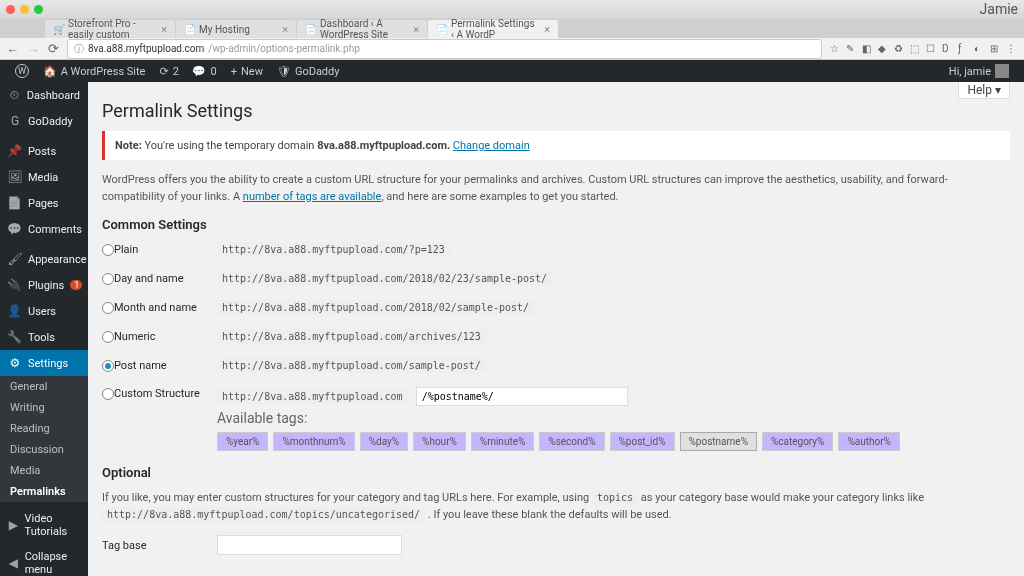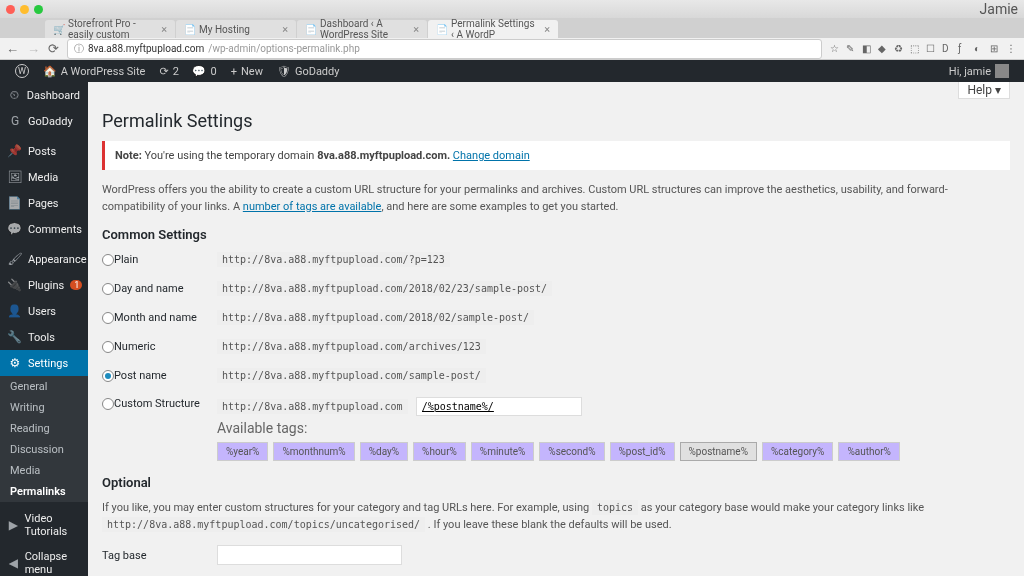--- a/index.html
+++ b/index.html
@@ -34,33 +34,33 @@
 .menu-item.active::after { content: ''; position: absolute; right: -5px; top: 50%; transform: translateY(-50%); border: 5px solid transparent; border-right-color: #f1f1f1; }
 .menu-icon { width: 14px; height: 14px; display: inline-flex; align-items: center; justify-content: center; font-size: 12px; color: rgba(240,245,250,0.6); }
 .menu-item.active .menu-icon { color: #fff; }
 .menu-sep { height: 4px; }
 .submenu { background: #32373c; }
 .sub-item { padding: 4px 8px 4px 10px; color: rgba(240,245,250,0.7); font-size: 11px; cursor: pointer; }
 .sub-item.active { color: #fff; font-weight: 600; }
 .upd-badge { background: #d54e21; color: #fff; border-radius: 8px; padding: 0 4px; font-size: 9px; min-width: 12px; text-align: center; }
 .content { flex: 1; padding: 8px 14px; position: relative; background: #f1f1f1; }
 .help-tab { position: absolute; right: 14px; top: 0; background: #fff; border: 1px solid #ddd; border-top: none; padding: 1px 8px; font-size: 12px; cursor: pointer; }
-h1 { font-size: 18px; font-weight: 400; color: #23282d; margin: 20px 0 10px; }
+h1 { font-size: 18px; font-weight: 400; color: #23282d; margin: 10px 0 10px; }
 .notice { background: #fff; border-left: 3px solid #dc3232; padding: 8px 10px; margin-bottom: 12px; font-size: 11px; }
 .notice a { color: #0073aa; text-decoration: underline; }
 .desc { font-size: 11px; color: #555; margin-bottom: 12px; line-height: 1.5; }
 .desc a { color: #0073aa; text-decoration: underline; }
 h2 { font-size: 13px; font-weight: 600; color: #23282d; margin: 6px 0 10px; }
 .form-row { display: flex; align-items: center; margin-bottom: 14px; }
 .form-label { width: 115px; font-size: 11px; color: #23282d; display: flex; align-items: center; }
 .radio { width: 12px; height: 12px; border: 1px solid #888; border-radius: 50%; display: inline-flex; align-items: center; justify-content: center; background: #fff; }
 .radio.checked::after { content: ''; width: 6px; height: 6px; background: #1e8cbe; border-radius: 50%; }
 code { background: #eee; padding: 2px 5px; font-family: Consolas, Monaco, monospace; font-size: 10px; color: #555; }
 .custom-row { display: flex; align-items: center; gap: 8px; }
-.custom-input { border: 1px solid #ddd; padding: 3px 5px; font-size: 10px; font-family: Consolas, Monaco, monospace; width: 166px; background: #fff; text-decoration: underline; }
+.custom-input { border: 1px solid #ddd; padding: 3px 5px; font-size: 10px; font-family: Consolas, Monaco, monospace; width: 212px; background: #fff; }
 .avail-label { font-size: 14px; color: #666; margin: 4px 0 6px; }
 .tags-row { display: flex; gap: 5px; flex-wrap: wrap; }
 .tag-btn { border: 1px solid #ccc; background: #c4b5fd; padding: 3px 8px; font-size: 10px; color: #555; cursor: pointer; }
 .tag-btn.active { background: #e0e0e0; border-color: #aaa; }
 .opt-input { border: 1px solid #ddd; background: #fff; padding: 3px 5px; width: 185px; height: 20px; }
 </style>
 </head>
 <body>
 
 <div class="mac-toolbar">

